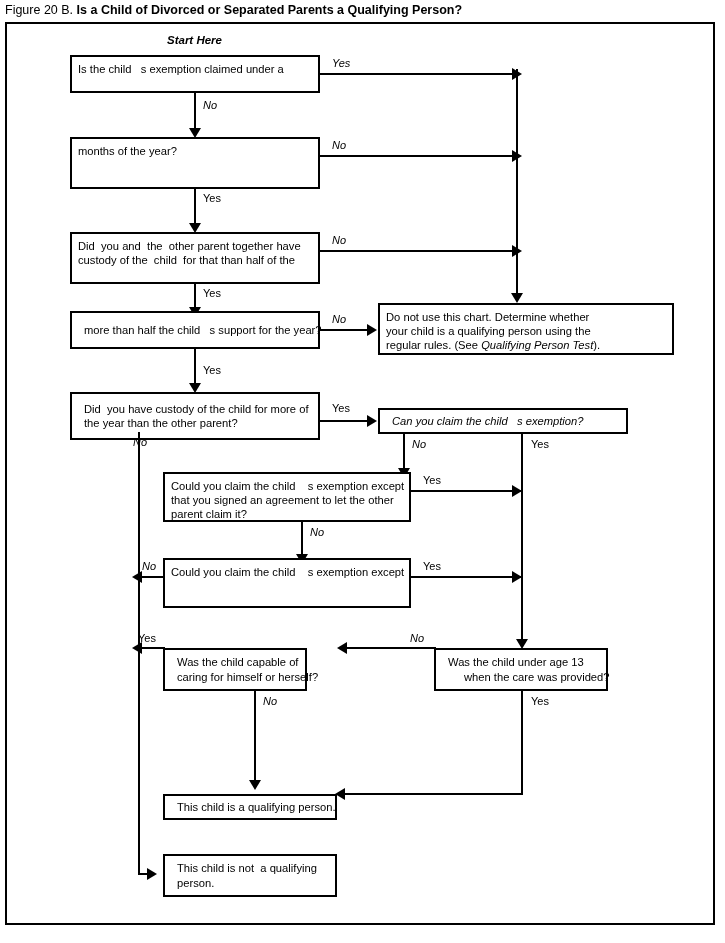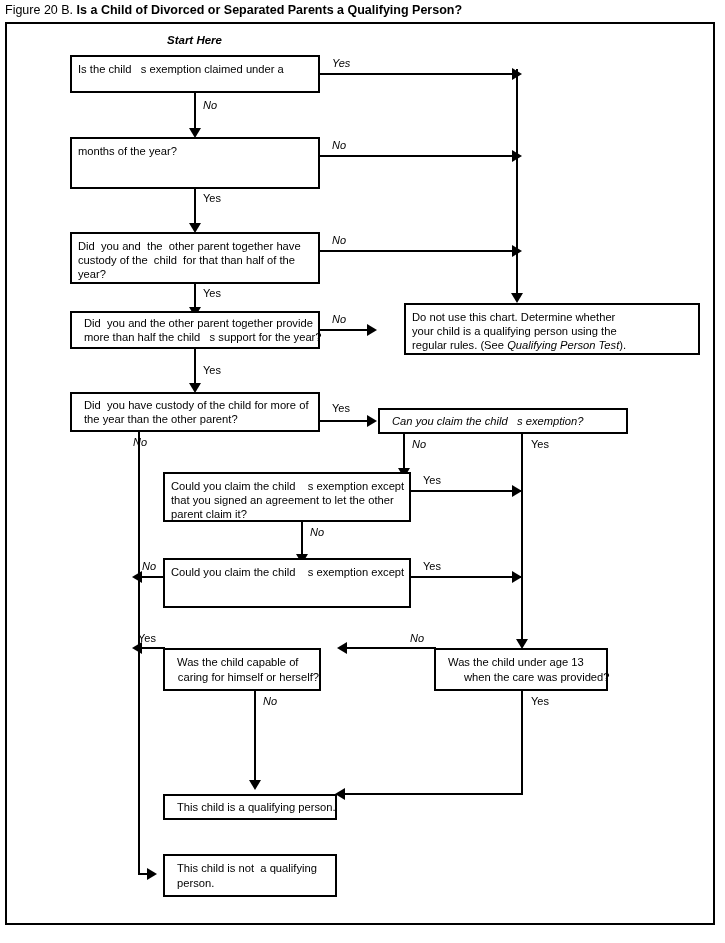--- a/index.html
+++ b/index.html
@@ -78,54 +78,52 @@
   <div class="hline" style="left:313px;top:131px;width:198px;"></div>
   <div class="arr arr-r" style="left:505px;top:126px;"></div>
 
   <div class="lbl up" style="left:196px;top:168px;">Yes</div>
   <div class="vline" style="left:187px;top:165px;height:38px;"></div>
   <div class="arr arr-d" style="left:182px;top:199px;"></div>
 
   <div class="box" style="left:63px;top:208px;width:250px;height:52px;">
     <span class="ln">Did  you and  the  other parent together have</span>
     <span class="ln">custody of the  child  for that than half of the</span>
-    <span class="ln">year?</span>
   </div>
 
   <div class="lbl" style="left:325px;top:210px;">No</div>
   <div class="hline" style="left:313px;top:226px;width:198px;"></div>
   <div class="arr arr-r" style="left:505px;top:221px;"></div>
 
   <div class="lbl up" style="left:196px;top:263px;">Yes</div>
   <div class="vline" style="left:187px;top:260px;height:27px;"></div>
   <div class="arr arr-d" style="left:182px;top:283px;"></div>
 
   <div class="vline" style="left:509px;top:45px;height:232px;"></div>
   <div class="arr arr-d" style="left:504px;top:269px;"></div>
 
-  <div class="box" style="left:371px;top:279px;width:296px;height:52px;margin-left:26px;">
+  <div class="box" style="left:371px;top:279px;width:296px;height:52px;">
     <span class="ln">Do not use this chart. Determine whether</span>
     <span class="ln">your child is a qualifying person using the</span>
     <span class="ln"><span>regular rules. (See </span><span class="ital">Qualifying Person Test</span><span>).</span></span>
   </div>
 
   <div class="box center-v" style="left:63px;top:287px;width:250px;height:38px;">
-    <span class="ln" style="padding-left:6px;">Did  you and the other parent together provide</span>
     <span class="ln" style="padding-left:6px;">more than half the child   s support for the year?</span>
   </div>
 
   <div class="lbl" style="left:325px;top:289px;">No</div>
   <div class="hline" style="left:313px;top:305px;width:50px;"></div>
   <div class="arr arr-r" style="left:360px;top:300px;"></div>
 
   <div class="lbl up" style="left:196px;top:340px;">Yes</div>
   <div class="vline" style="left:187px;top:325px;height:38px;"></div>
   <div class="arr arr-d" style="left:182px;top:359px;"></div>
 
-  <div class="box center-v" style="left:63px;top:368px;width:250px;height:40px;">
+  <div class="box center-v" style="left:63px;top:368px;width:250px;height:48px;">
     <span class="ln" style="padding-left:6px;">Did  you have custody of the child for more of</span>
     <span class="ln" style="padding-left:6px;">the year than the other parent?</span>
   </div>
 
   <div class="lbl up" style="left:325px;top:378px;">Yes</div>
   <div class="hline" style="left:313px;top:396px;width:50px;"></div>
   <div class="arr arr-r" style="left:360px;top:391px;"></div>
 
   <div class="lbl" style="left:126px;top:412px;">No</div>
 
@@ -160,21 +158,21 @@
   </div>
 
   <div class="lbl up" style="left:416px;top:536px;">Yes</div>
   <div class="hline" style="left:404px;top:552px;width:112px;"></div>
   <div class="arr arr-r" style="left:505px;top:547px;"></div>
 
   <div class="lbl" style="left:135px;top:536px;">No</div>
   <div class="hline" style="left:133px;top:552px;width:25px;"></div>
   <div class="arr arr-l" style="left:125px;top:547px;"></div>
 
-  <div class="box center-v" style="left:156px;top:624px;width:158px;height:43px;">
+  <div class="box center-v" style="left:156px;top:624px;width:144px;height:43px;">
     <span class="ln" style="padding-left:6px;">Was the child capable of</span>
     <span class="ln" style="padding-left:6px;text-align:right;">caring for himself or herself?</span>
   </div>
 
   <div class="lbl up" style="left:131px;top:608px;">Yes</div>
   <div class="hline" style="left:133px;top:623px;width:25px;"></div>
   <div class="arr arr-l" style="left:125px;top:618px;"></div>
 
   <div class="lbl" style="left:256px;top:671px;">No</div>
   <div class="vline" style="left:247px;top:667px;height:93px;"></div>

